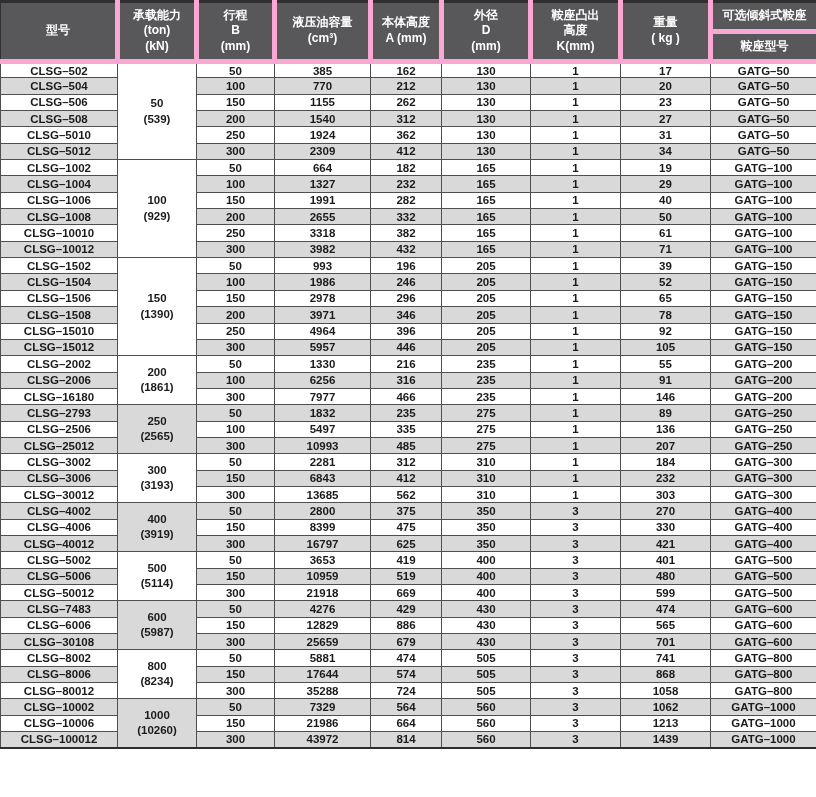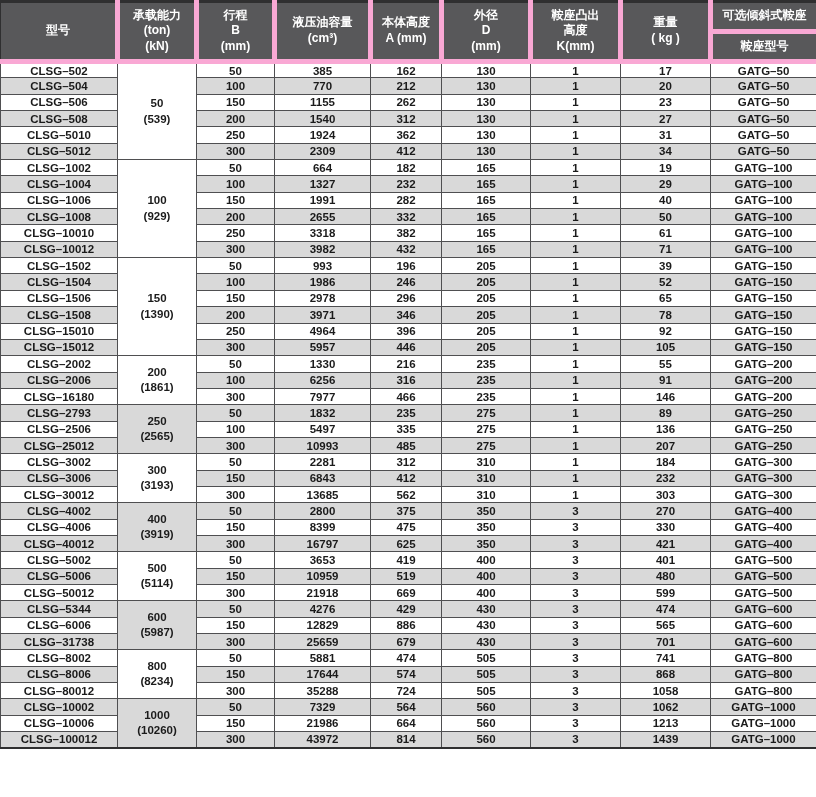--- a/index.html
+++ b/index.html
@@ -432,21 +432,21 @@
           <td>CLSG–50012</td>
           <td>300</td>
           <td>21918</td>
           <td>669</td>
           <td>400</td>
           <td>3</td>
           <td>599</td>
           <td>GATG–500</td>
         </tr>
         <tr class="stripe">
-          <td>CLSG–5344</td>
+          <td>CLSG–7483</td>
           <td class="capacity" rowspan="3">600
 (5987)</td>
           <td>50</td>
           <td>4276</td>
           <td>429</td>
           <td>430</td>
           <td>3</td>
           <td>474</td>
           <td>GATG–600</td>
         </tr>
@@ -454,21 +454,21 @@
           <td>CLSG–6006</td>
           <td>150</td>
           <td>12829</td>
           <td>886</td>
           <td>430</td>
           <td>3</td>
           <td>565</td>
           <td>GATG–600</td>
         </tr>
         <tr class="stripe">
-          <td>CLSG–31738</td>
+          <td>CLSG–30108</td>
           <td>300</td>
           <td>25659</td>
           <td>679</td>
           <td>430</td>
           <td>3</td>
           <td>701</td>
           <td>GATG–600</td>
         </tr>
         <tr>
           <td>CLSG–8002</td>

